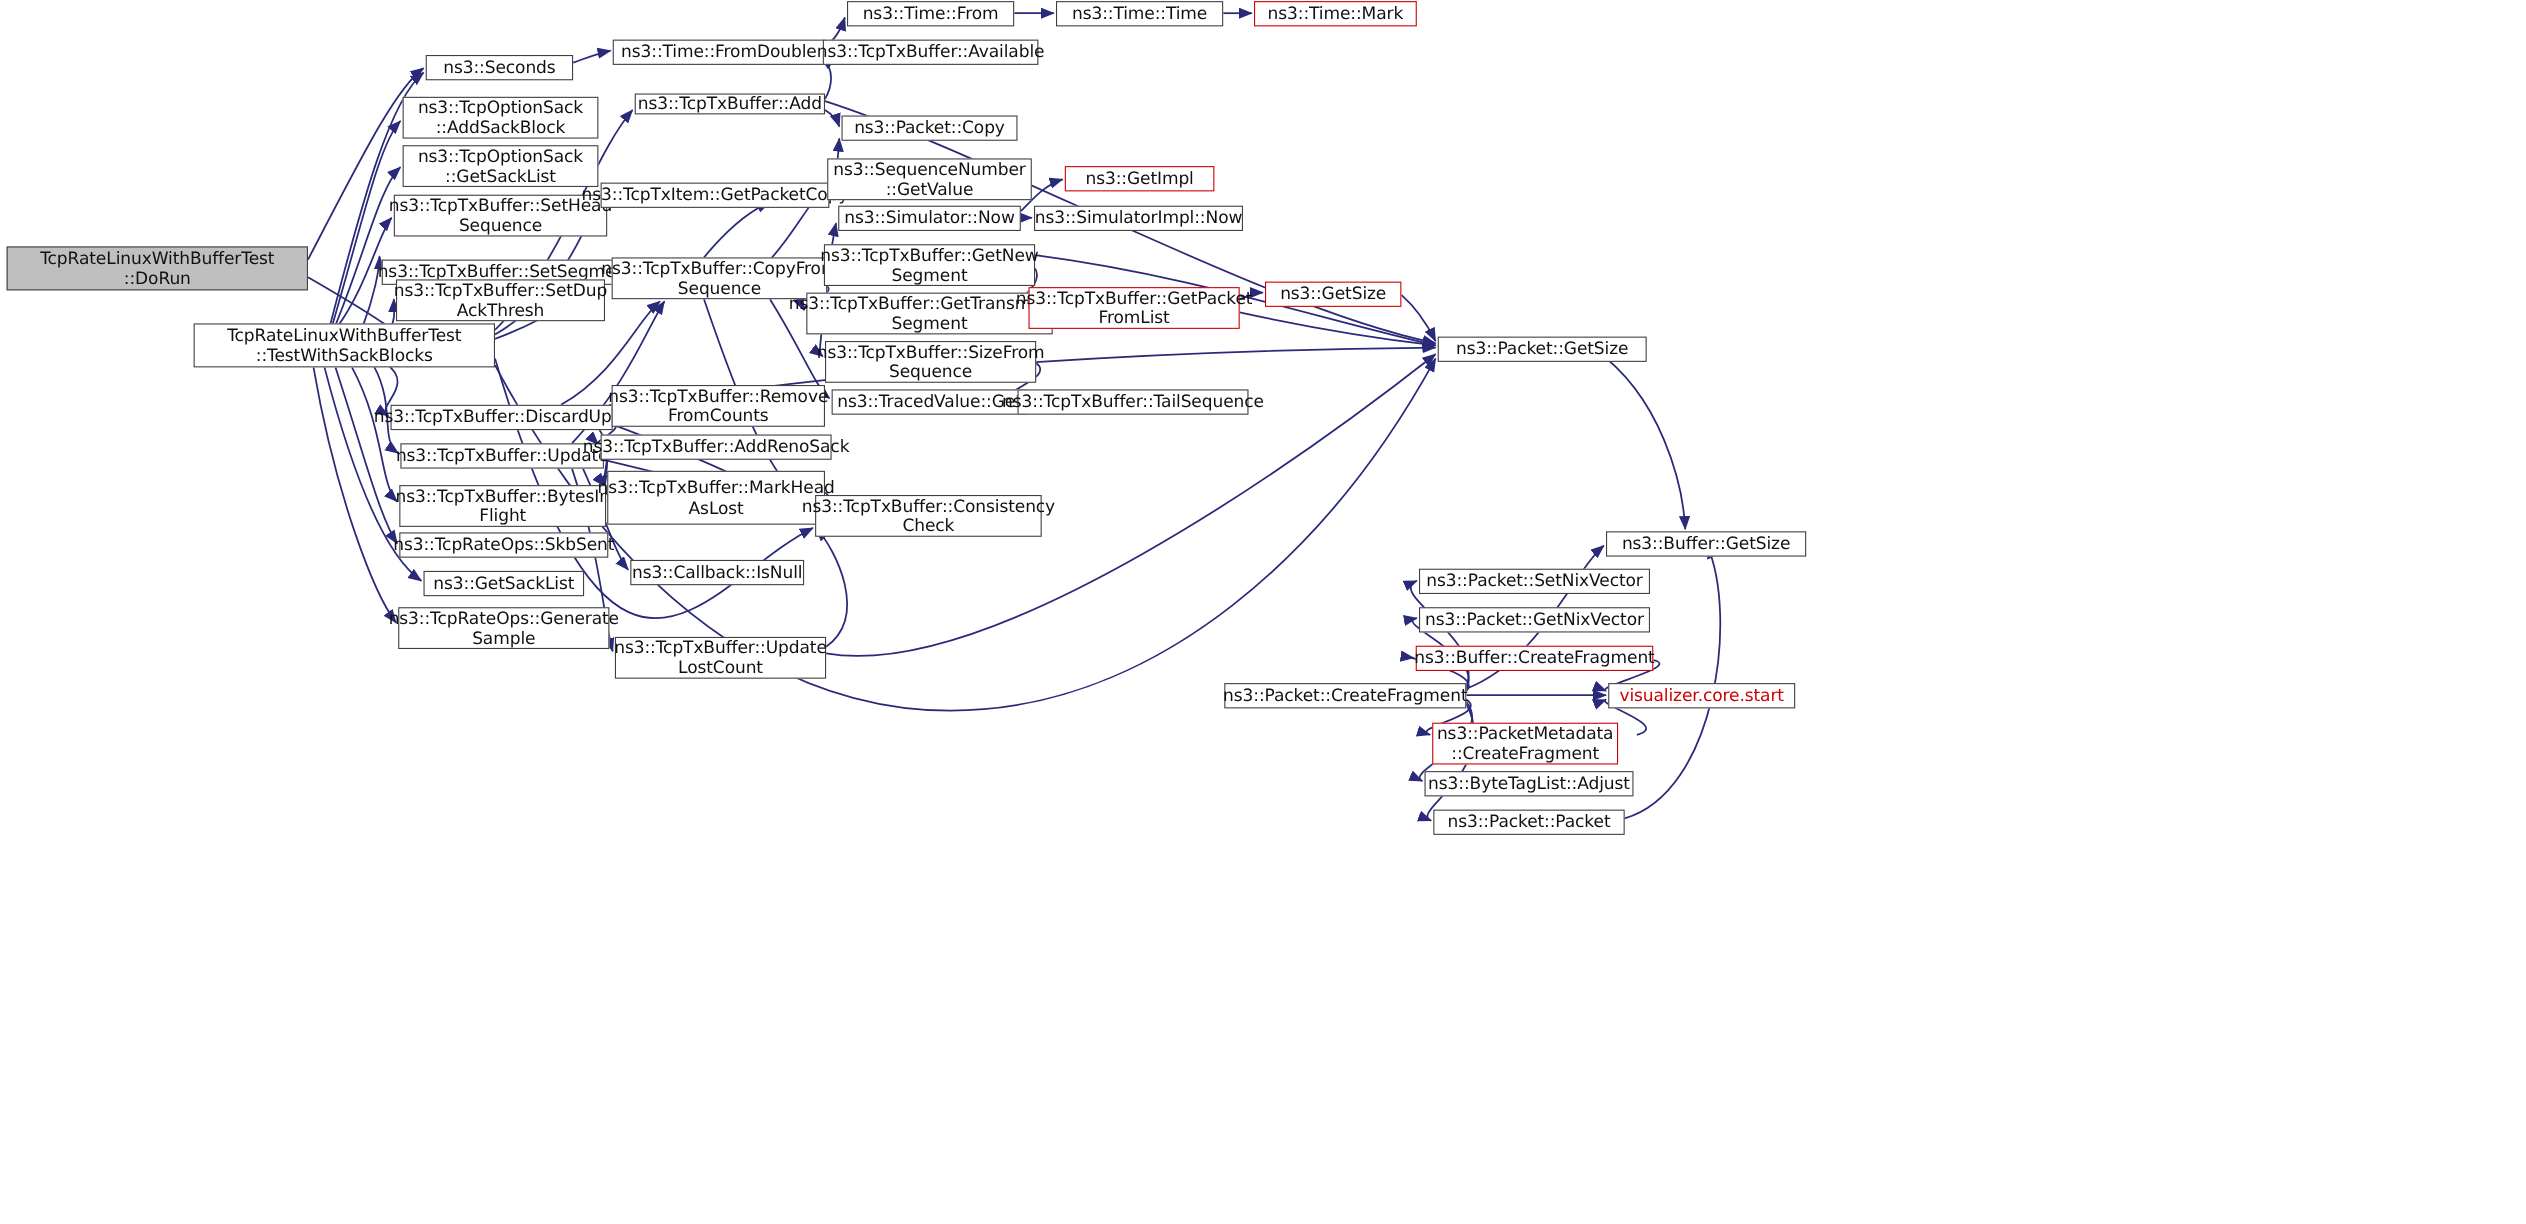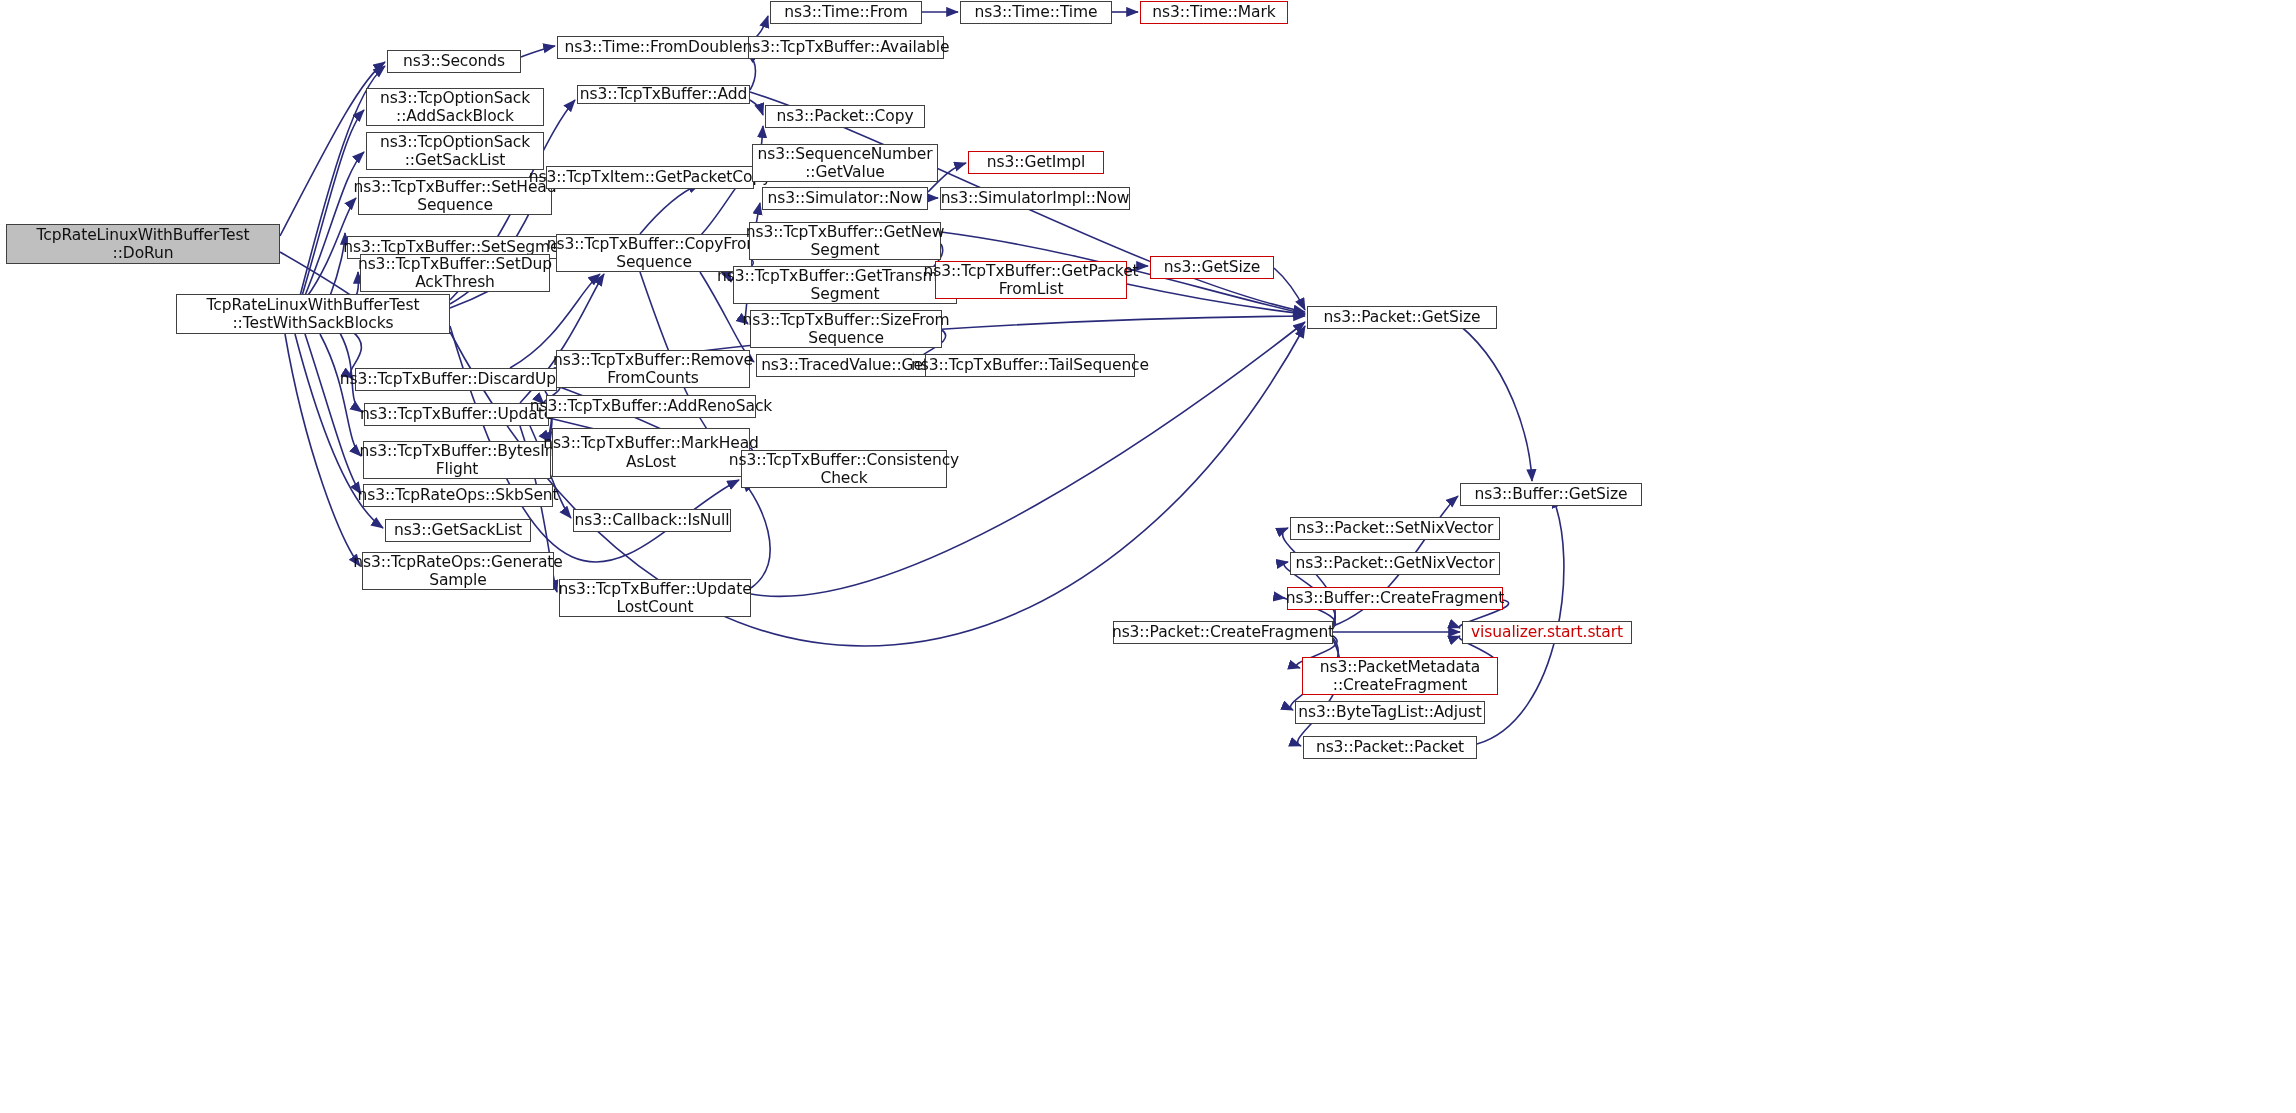--- a/index.html
+++ b/index.html
@@ -192,19 +192,19 @@
 FromList</span></div>
       <div class="node" style="left: 925px; top: 354px; width: 210px; height: 23px;"><span class="lbl">ns3::TcpTxBuffer::TailSequence</span></div>
       <div class="node red" style="left: 1140px; top: 1px; width: 148px; height: 23px;"><span class="lbl">ns3::Time::Mark</span></div>
       <div class="node red" style="left: 1150px; top: 256px; width: 124px; height: 23px;"><span class="lbl">ns3::GetSize</span></div>
       <div class="node" style="left: 1307px; top: 306px; width: 190px; height: 23px;"><span class="lbl">ns3::Packet::GetSize</span></div>
       <div class="node" style="left: 1460px; top: 483px; width: 182px; height: 23px;"><span class="lbl">ns3::Buffer::GetSize</span></div>
       <div class="node" style="left: 1290px; top: 517px; width: 210px; height: 23px;"><span class="lbl">ns3::Packet::SetNixVector</span></div>
       <div class="node" style="left: 1290px; top: 552px; width: 210px; height: 23px;"><span class="lbl">ns3::Packet::GetNixVector</span></div>
       <div class="node red" style="left: 1287px; top: 587px; width: 216px; height: 23px;"><span class="lbl">ns3::Buffer::CreateFragment</span></div>
       <div class="node" style="left: 1113px; top: 621px; width: 220px; height: 23px;"><span class="lbl">ns3::Packet::CreateFragment</span></div>
-      <div class="node red" style="left: 1302px; top: 657px; width: 196px; height: 38px;"><span class="lbl">ns3::PacketMetadata
+      <div class="node red" style="left: 1302px; top: 657px; width: 169px; height: 38px;"><span class="lbl">ns3::PacketMetadata
 ::CreateFragment</span></div>
       <div class="node" style="left: 1295px; top: 701px; width: 190px; height: 23px;"><span class="lbl">ns3::ByteTagList::Adjust</span></div>
       <div class="node" style="left: 1303px; top: 736px; width: 174px; height: 23px;"><span class="lbl">ns3::Packet::Packet</span></div>
-      <div class="node link-red" style="left: 1462px; top: 621px; width: 170px; height: 23px;"><span class="lbl">visualizer.start.start</span></div>
+      <div class="node link-red" style="left: 1462px; top: 621px; width: 170px; height: 23px;"><span class="lbl">visualizer.core.start</span></div>
     </div>
 </div>
 
 </body></html>

